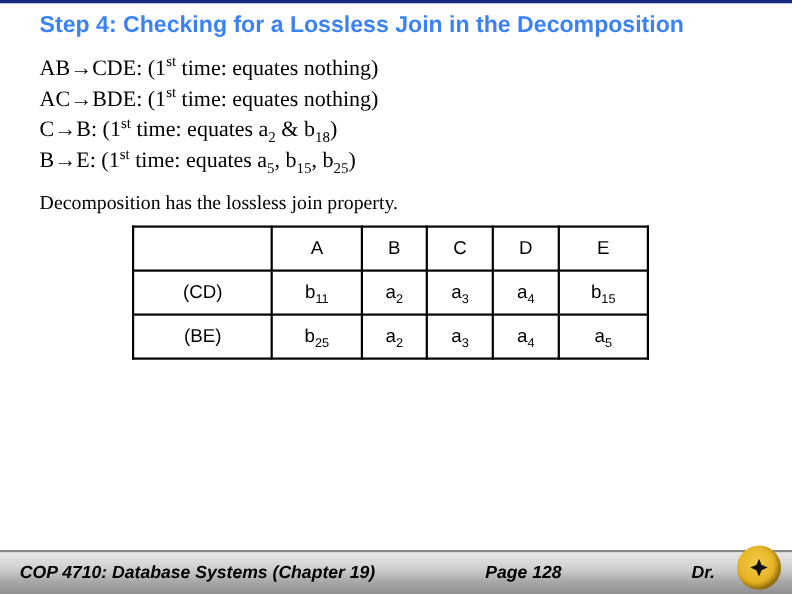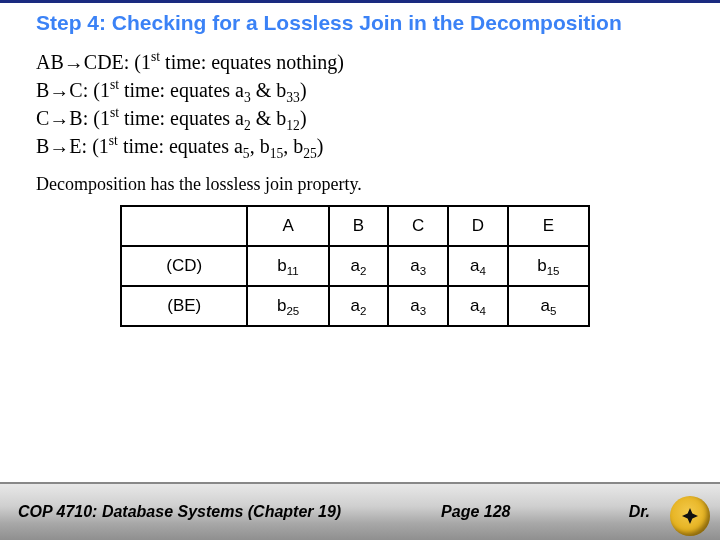--- a/index.html
+++ b/index.html
@@ -52,21 +52,21 @@
     text-align: center;
     vertical-align: middle;
     background: #fff;
   }
   th { font-weight: 400; }
   .rowhead { }
   .blank-hdr { background: #fff; }
   .footer {
     position: absolute;
     left: 0; right: 0; bottom: 0;
-    height: 58px;
+    height: 40px;
     background: linear-gradient(to bottom, #e8e8e8 0%, #cfcfcf 40%, #a8a8a8 70%, #8f8f8f 100%);
     border-top: 2px solid #888;
     display: flex;
     align-items: center;
     padding: 0 14px 0 18px;
     font-family: Arial, Helvetica, sans-serif;
     font-weight: bold;
     font-style: italic;
     font-size: 16px;
     color: #000;
@@ -96,22 +96,22 @@
 </style>
 </head>
 <body>
 
 <div class="top-line"></div>
 
 <h1 class="title">Step 4: Checking for a Lossless Join in the Decomposition</h1>
 
 <div class="fd-list" id="fd-list">
     <div><span>AB</span><span class="arrow">→</span><span>CDE</span>: <span>(1<sup>st</sup> time: equates nothing)</span></div>
-    <div><span>B</span><span class="arrow">→</span><span>C</span>: <span>(1<sup>st</sup> time: equates a<sub>3</sub> &amp; b<sub>33</sub>)</span></div>
-    <div><span>C</span><span class="arrow">→</span><span>B</span>: <span>(1<sup>st</sup> time: equates a<sub>2</sub> &amp; b<sub>12</sub>)</span></div>
+    <div><span>AC</span><span class="arrow">→</span><span>BDE</span>: <span>(1<sup>st</sup> time: equates nothing)</span></div>
+    <div><span>C</span><span class="arrow">→</span><span>B</span>: <span>(1<sup>st</sup> time: equates a<sub>2</sub> &amp; b<sub>18</sub>)</span></div>
     <div><span>B</span><span class="arrow">→</span><span>E</span>: <span>(1<sup>st</sup> time: equates a<sub>5</sub>, b<sub>15</sub>, b<sub>25</sub>)</span></div>
   </div>
 
 <div class="prop">Decomposition has the lossless join property.</div>
 
 <div class="tbl-wrap">
   <table>
     <thead>
       <tr>
         <th class="blank-hdr"></th>

